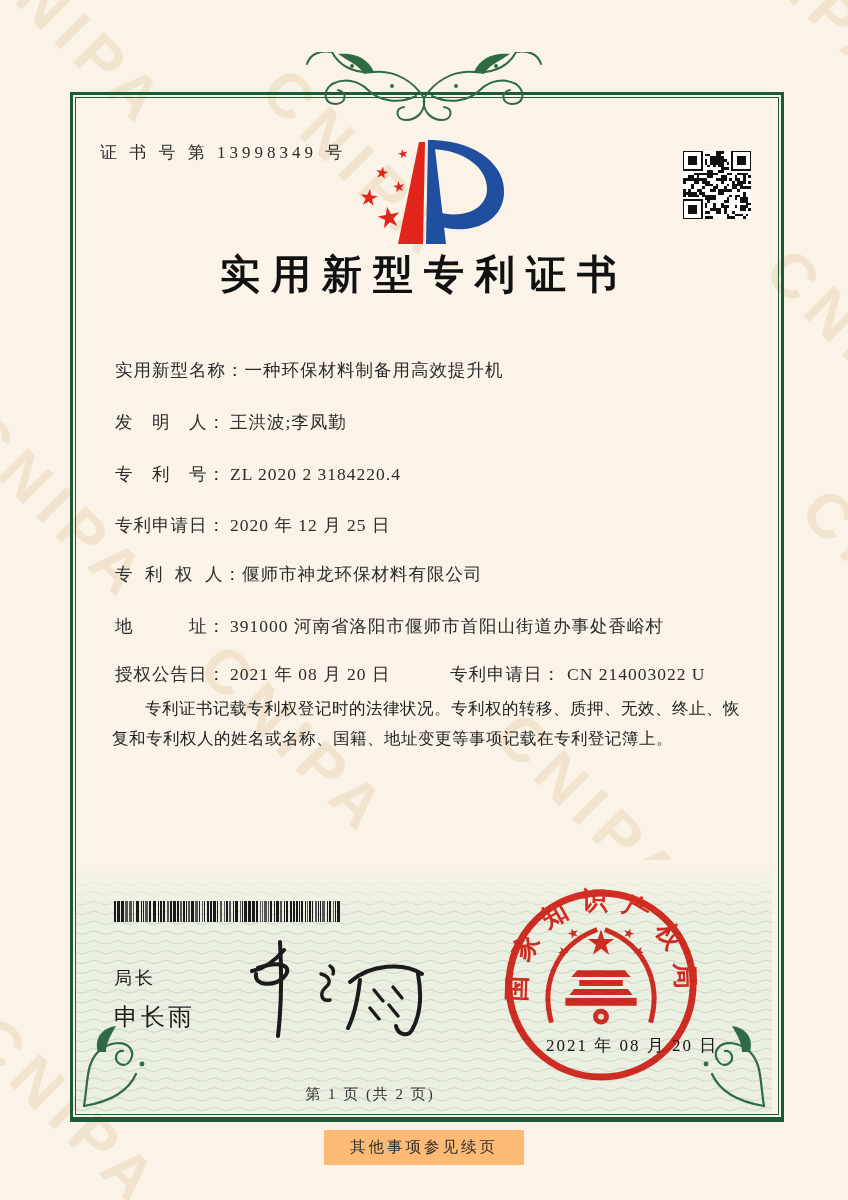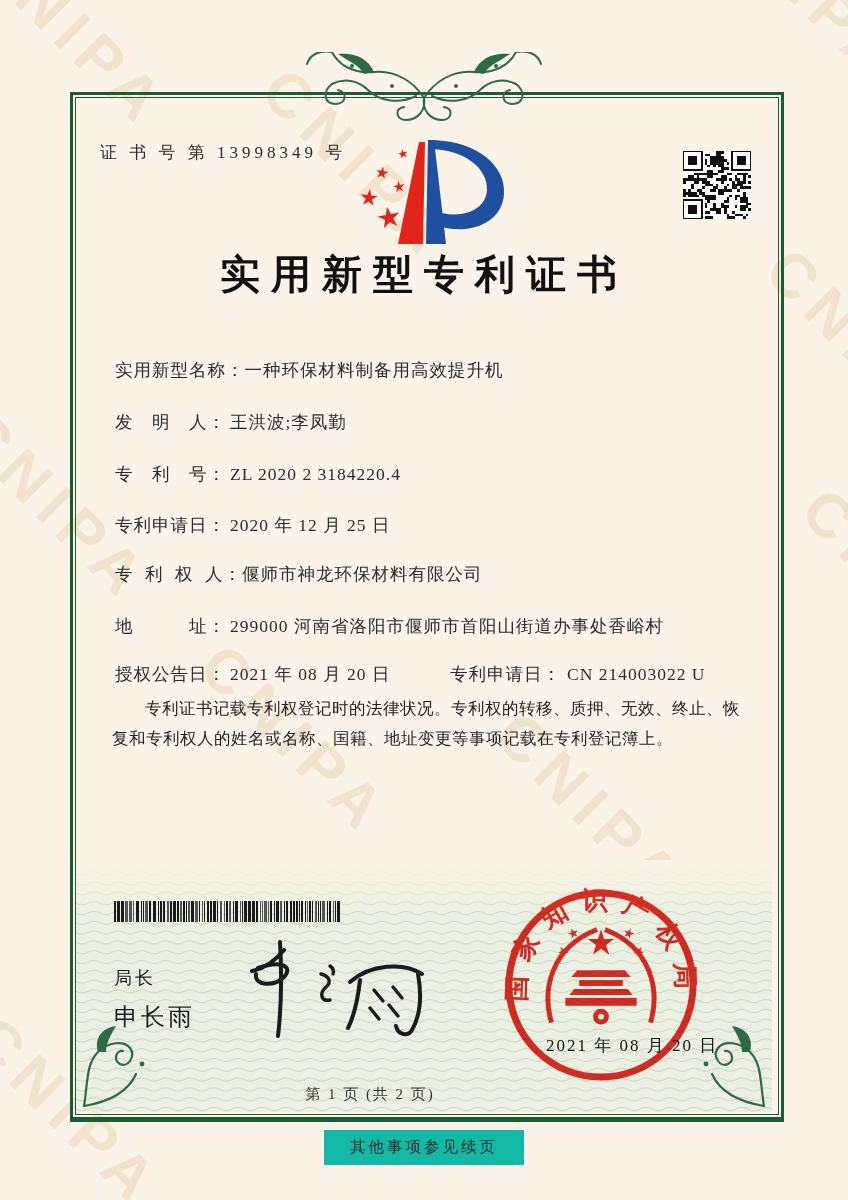--- a/index.html
+++ b/index.html
@@ -67,21 +67,21 @@
     font-size:18px;letter-spacing:3px;color:#1c1c1c;}
   .sig-name{left:114px;top:1001px;z-index:2;font-family:"Liberation Sans","DejaVu Sans",sans-serif;
     font-size:24px;letter-spacing:3px;color:#1c1c1c;}
   .signature-svg{left:218px;top:936px;z-index:2;}
   .seal{left:502px;top:886px;z-index:3;mix-blend-mode:multiply;opacity:0.95;}
   .seal-date{left:522px;top:1034px;width:220px;text-align:center;z-index:4;
     font-size:17px;letter-spacing:2px;color:#151515;}
   .page-indicator{left:0;top:1085px;width:740px;text-align:center;z-index:4;
     font-size:15px;letter-spacing:2px;color:#333;}
   .note{left:0;top:1130px;width:848px;text-align:center;z-index:2;}
-  .note span{display:inline-block;background:#14b8a6;padding:7px 26px;
+  .note span{display:inline-block;background:#fdba74;padding:7px 26px;
     font-size:15.5px;letter-spacing:3px;color:#2e2e2e;}
 </style>
 </head>
 <body>
 
 <span class="wm" style="left:-46px;top:-4px">CNIPA</span>
 <span class="wm" style="left:688px;top:-48px">CNIPA</span>
 <span class="wm" style="left:238px;top:128px">CNIPA</span>
 <span class="wm" style="left:742px;top:308px">CNIPA</span>
 <span class="wm" style="left:-64px;top:470px">CNIPA</span>
@@ -407,21 +407,21 @@
   <div class="field-row row-2">
     <span class="field-label">专　利　号：</span><span class="field-value">ZL 2020 2 3184220.4</span>
   </div>
   <div class="field-row row-3">
     <span class="field-label">专利申请日：</span><span class="field-value">2020 年 12 月 25 日</span>
   </div>
   <div class="field-row row-4">
     <span class="field-label">专 利 权 人：</span><span class="field-value">偃师市神龙环保材料有限公司</span>
   </div>
   <div class="field-row row-5">
-    <span class="field-label">地　　　址：</span><span class="field-value">299000 河南省洛阳市偃师市首阳山街道办事处香峪村</span>
+    <span class="field-label">地　　　址：</span><span class="field-value">391000 河南省洛阳市偃师市首阳山街道办事处香峪村</span>
   </div>
   <div class="field-row row-6">
     <span class="field-label">授权公告日：</span><span class="field-value">2021 年 08 月 20 日</span>
     <span class="field-col2">
       <span class="field-label" style="min-width:0;margin-right:6px">专利申请日：</span><span class="field-value">CN 214003022 U</span>
     </span>
   </div>
 </div>
 
 <div class="abs paragraphs">

